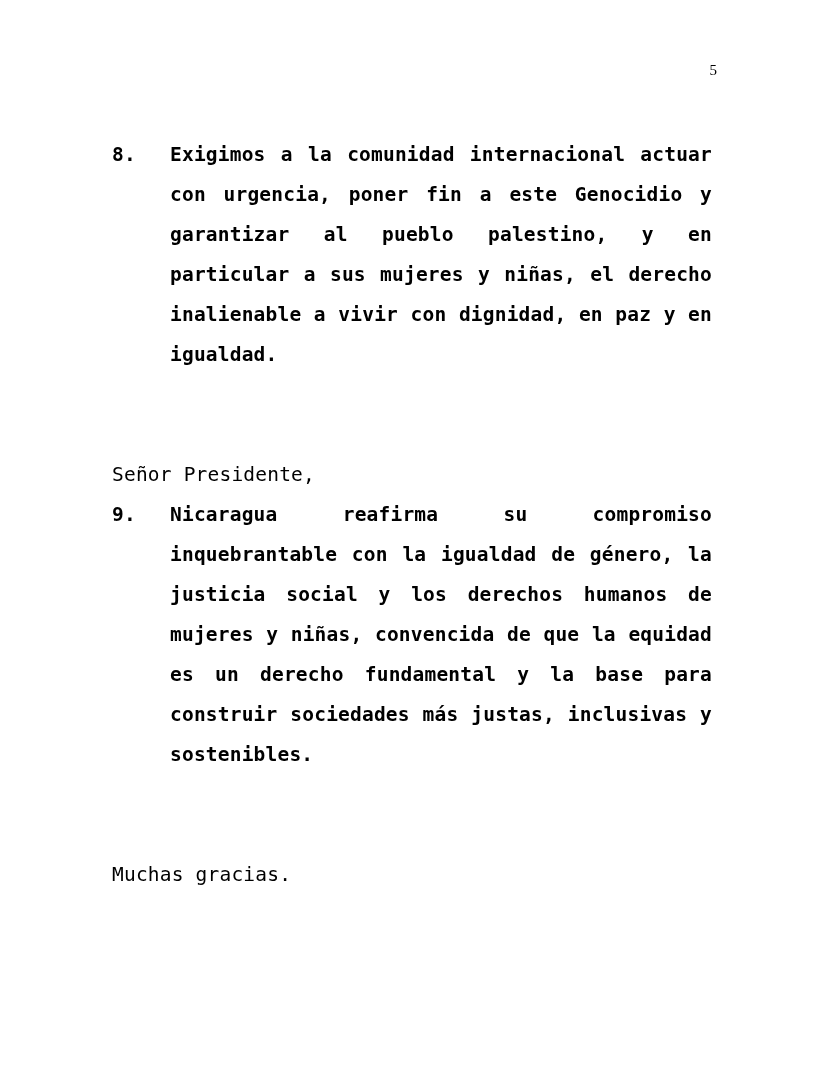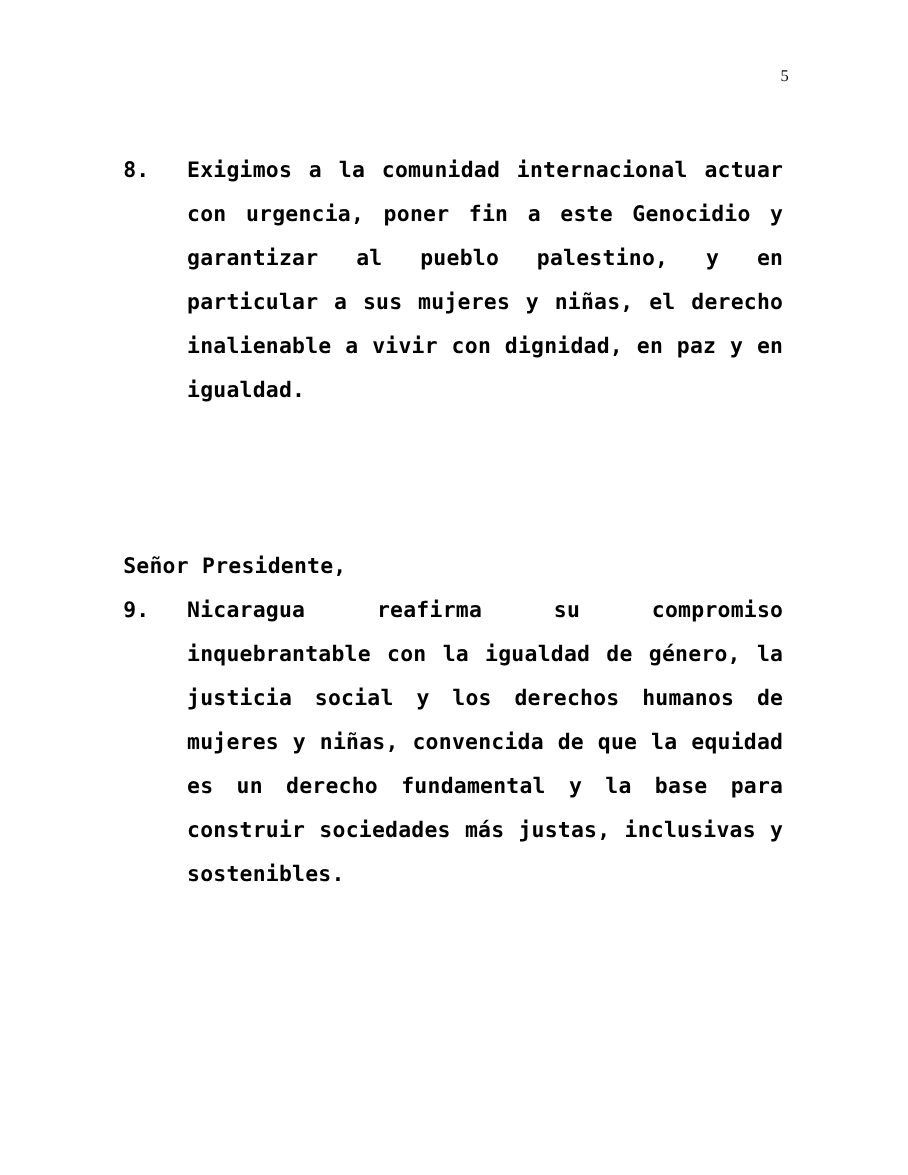--- a/index.html
+++ b/index.html
@@ -48,24 +48,23 @@
     text-align: justify;
     text-justify: inter-word;
   }
   .numbered-para .body::after {
     content: "";
     display: inline-block;
     width: 100%;
   }
   .plain-line {
     font-size: 19.5px;
-    font-weight: bold;
+    font-weight: normal;
     line-height: 40px;
     letter-spacing: 0.2px;
-    margin-top: 40px;
   }
   .gap-large { height: 40px; }
   .gap-medium { height: 40px; }
 </style>
 </head>
 <body>
 
 <div class="page">
 
   <div class="page-number">5</div>
@@ -81,15 +80,16 @@
 
     <div class="plain-line">Señor Presidente,</div>
 
     <div class="numbered-para">
       <span class="marker">9.</span>
       <span class="body">Nicaragua reafirma su compromiso inquebrantable con la igualdad de género, la justicia social y los derechos humanos de mujeres y niñas, convencida de que la equidad es un derecho fundamental y la base para construir sociedades más justas, inclusivas y sostenibles.</span>
     </div>
 
     <div class="gap-medium"></div>
 
+    <div class="plain-line">Muchas gracias.</div>
 
   </div>
 </div>
 
 </body></html>

